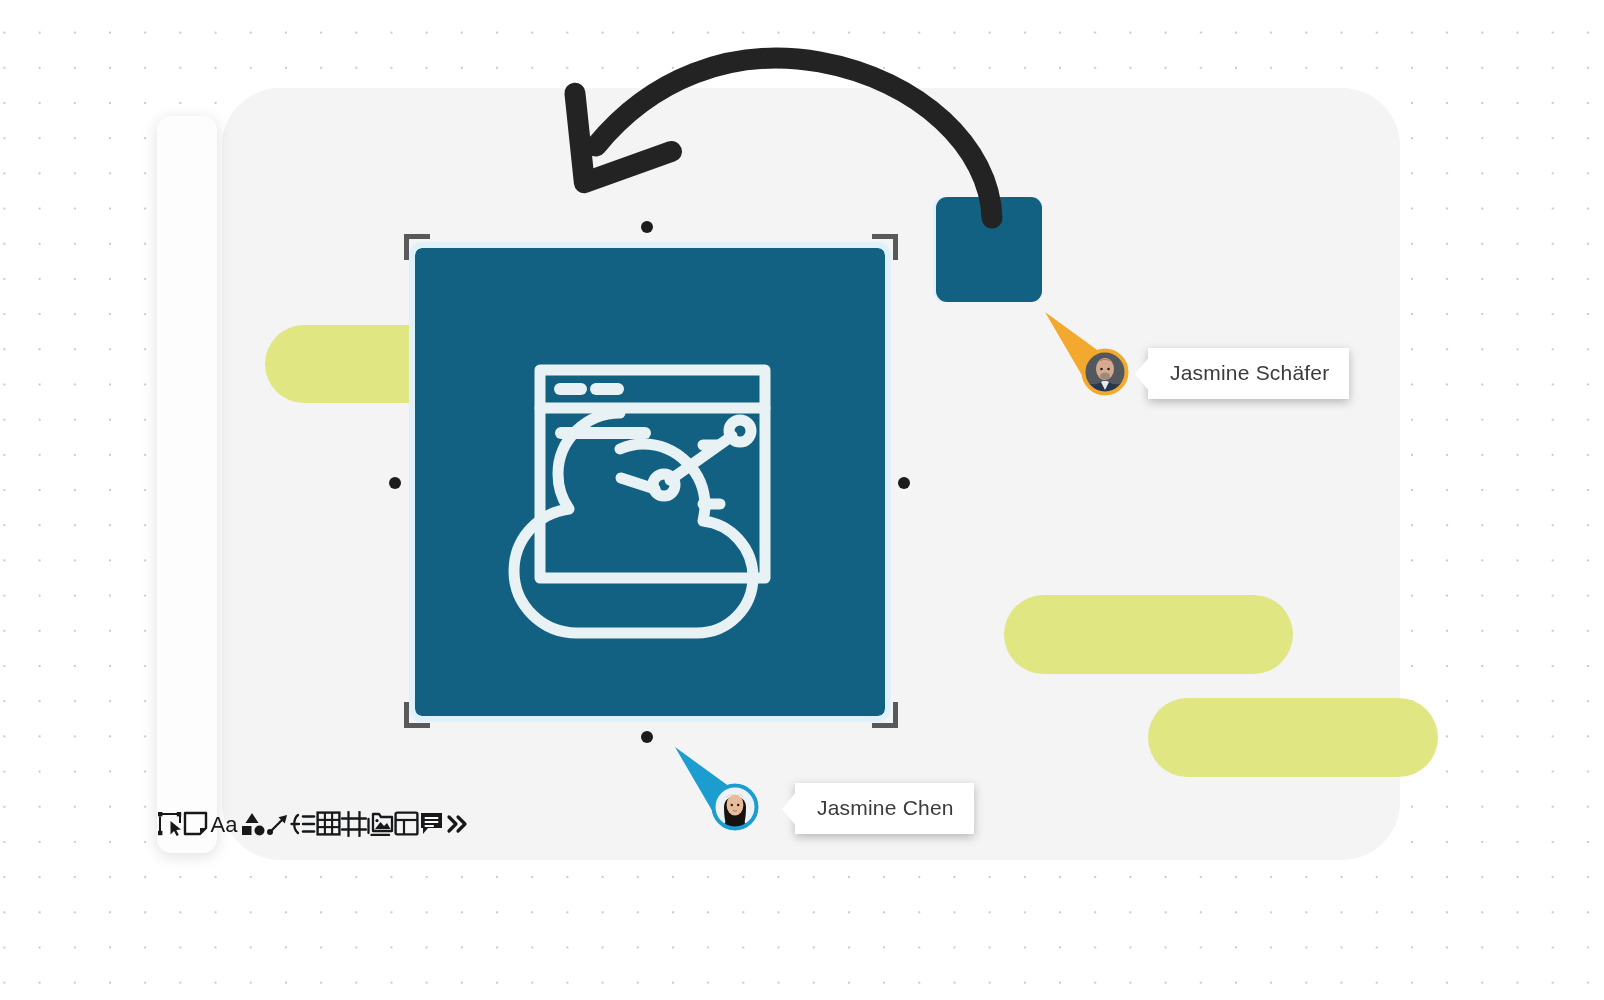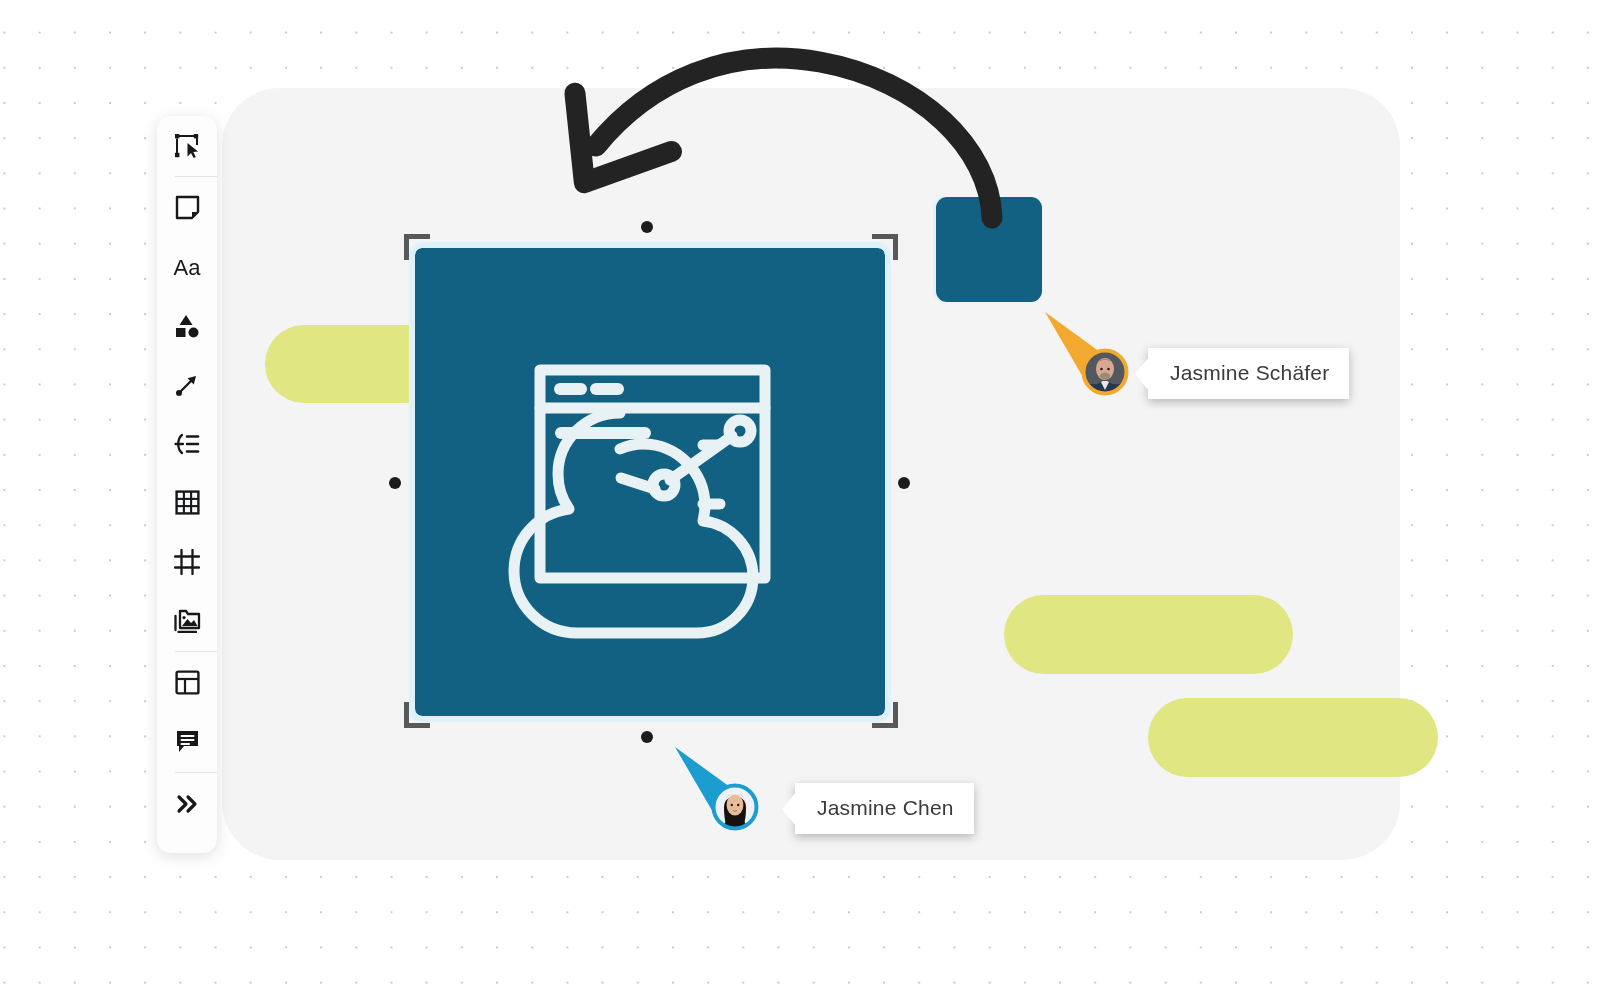--- a/index.html
+++ b/index.html
@@ -89,21 +89,21 @@
 
   
   #annotation-arrow{position:absolute;left:520px;top:40px;z-index:6;}
 
   
   #left-toolbar{
     position:absolute;left:157px;top:116px;width:60px;height:737px;
     background:#fdfdfd;border-radius:14px;
     box-shadow:0 3px 16px rgba(0,0,0,.13);
     z-index:8;
-    display:flex;flex-direction:column;align-items:flex-end;
+    display:flex;flex-direction:row;align-items:flex-end;
   }
   .tool-btn{
     width:60px;height:59px;display:flex;align-items:center;justify-content:center;
     cursor:pointer;color:#17181a;
   }
   .tool-btn svg{display:block;}
   .tool-divider{width:42px;height:1px;background:#e3e3e3;margin:1px 0;}
 
   
   .cursor-group{position:absolute;z-index:9;}

